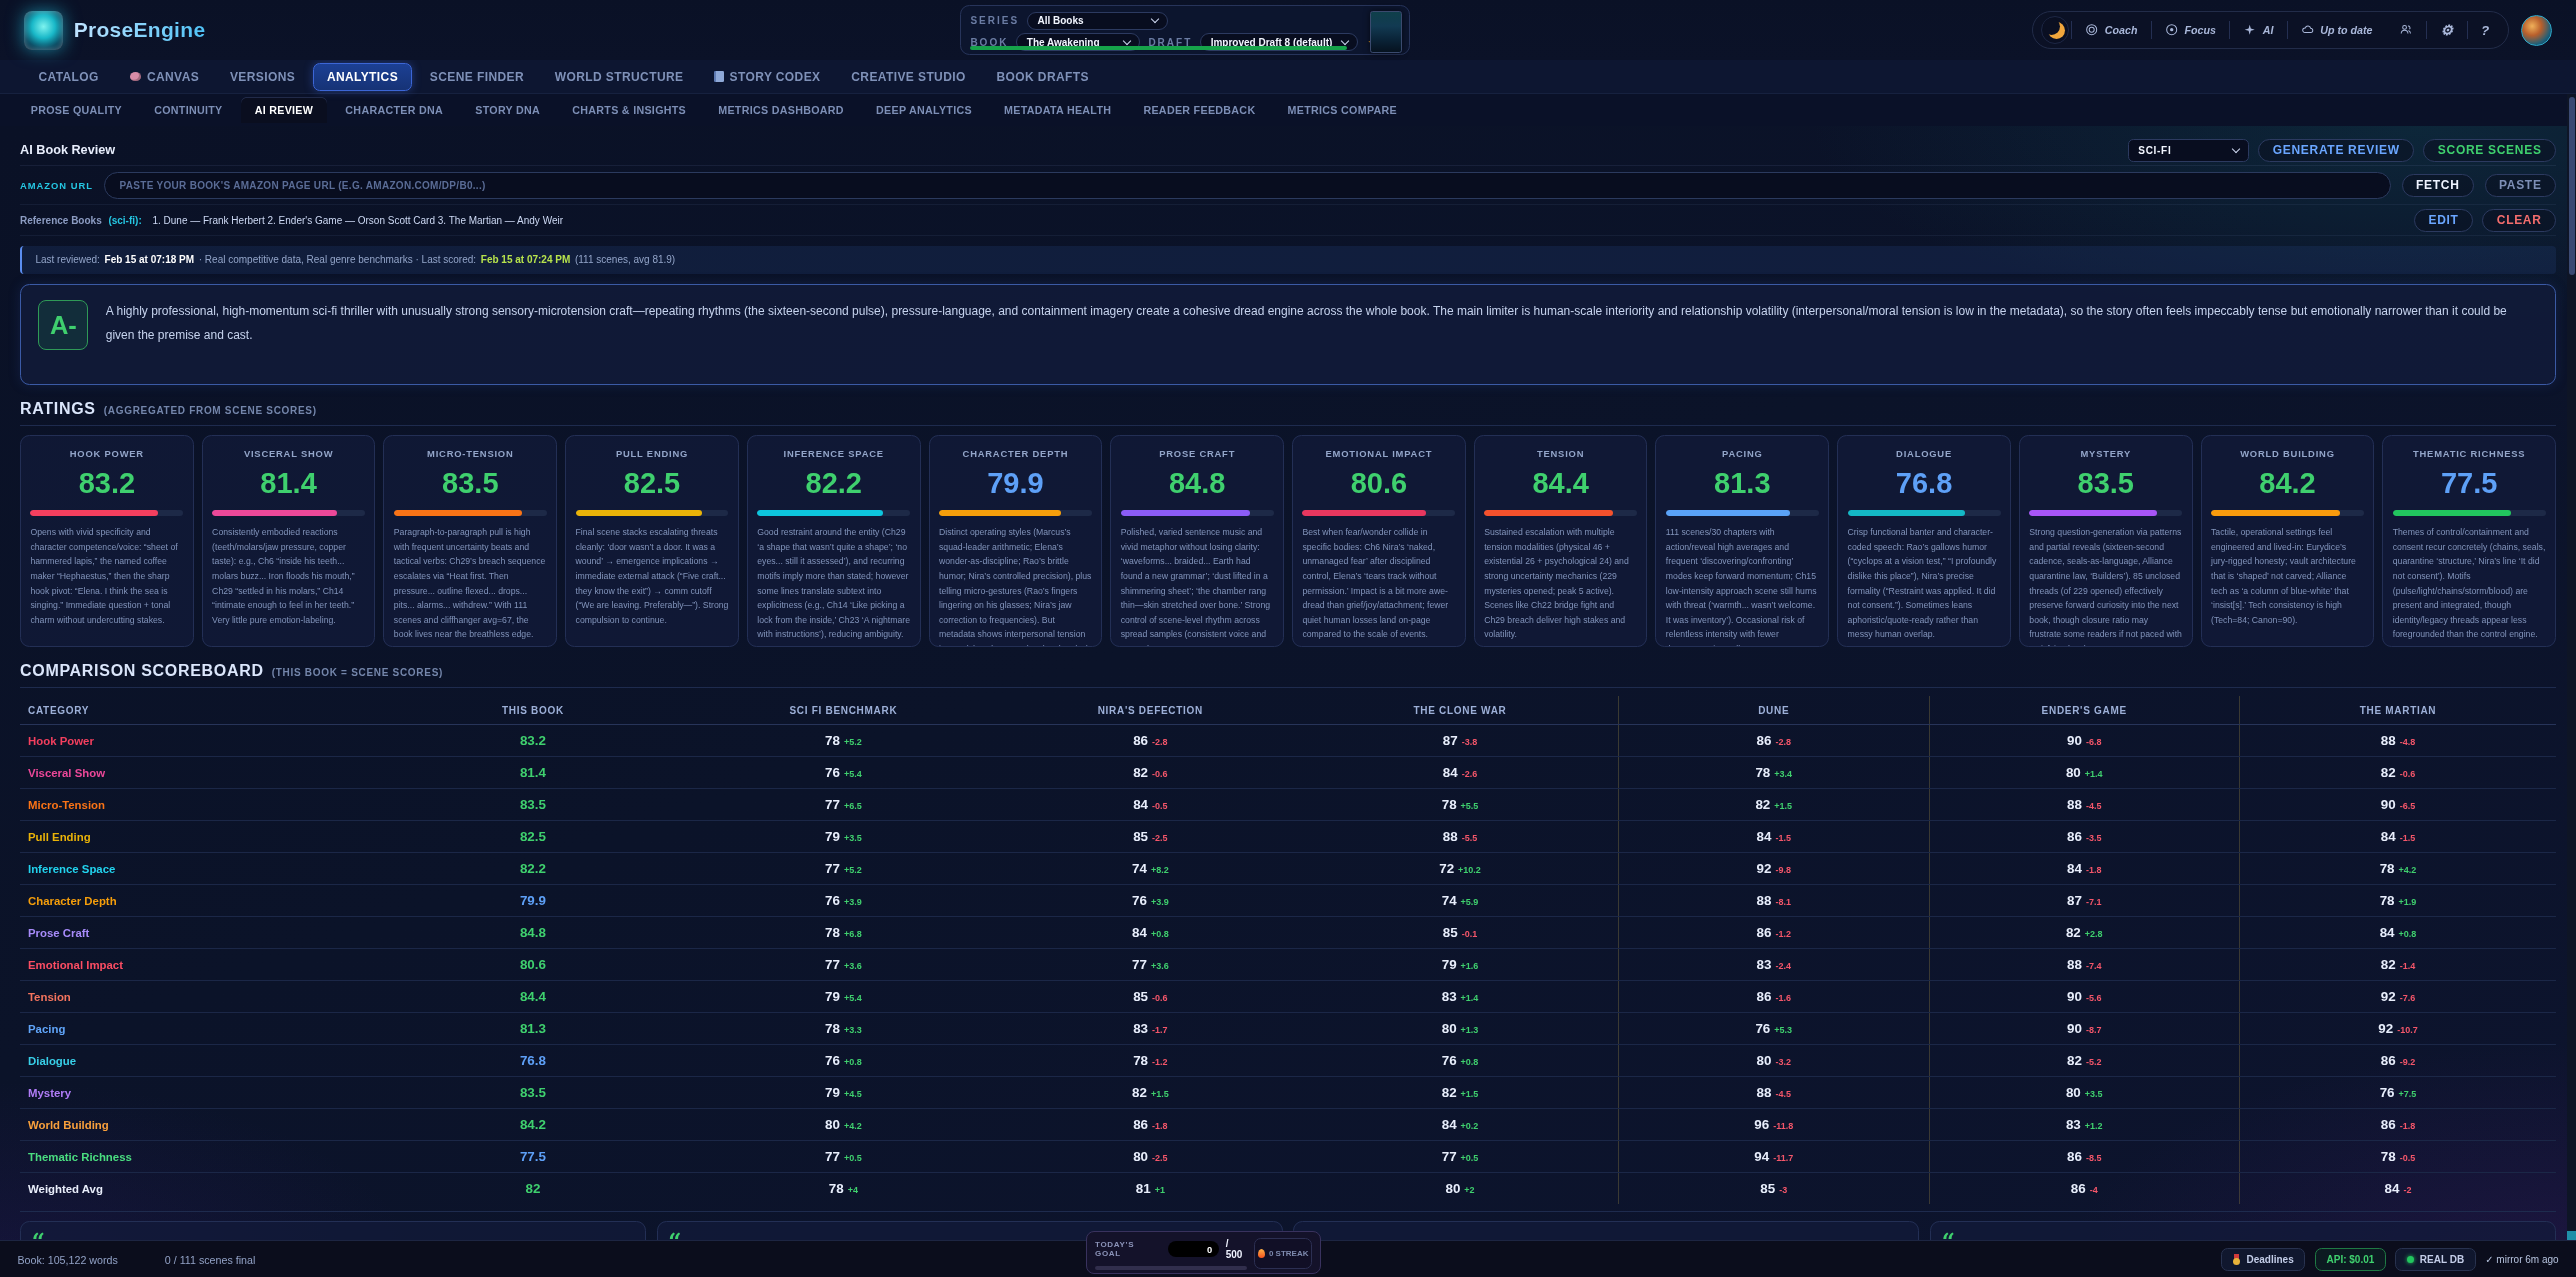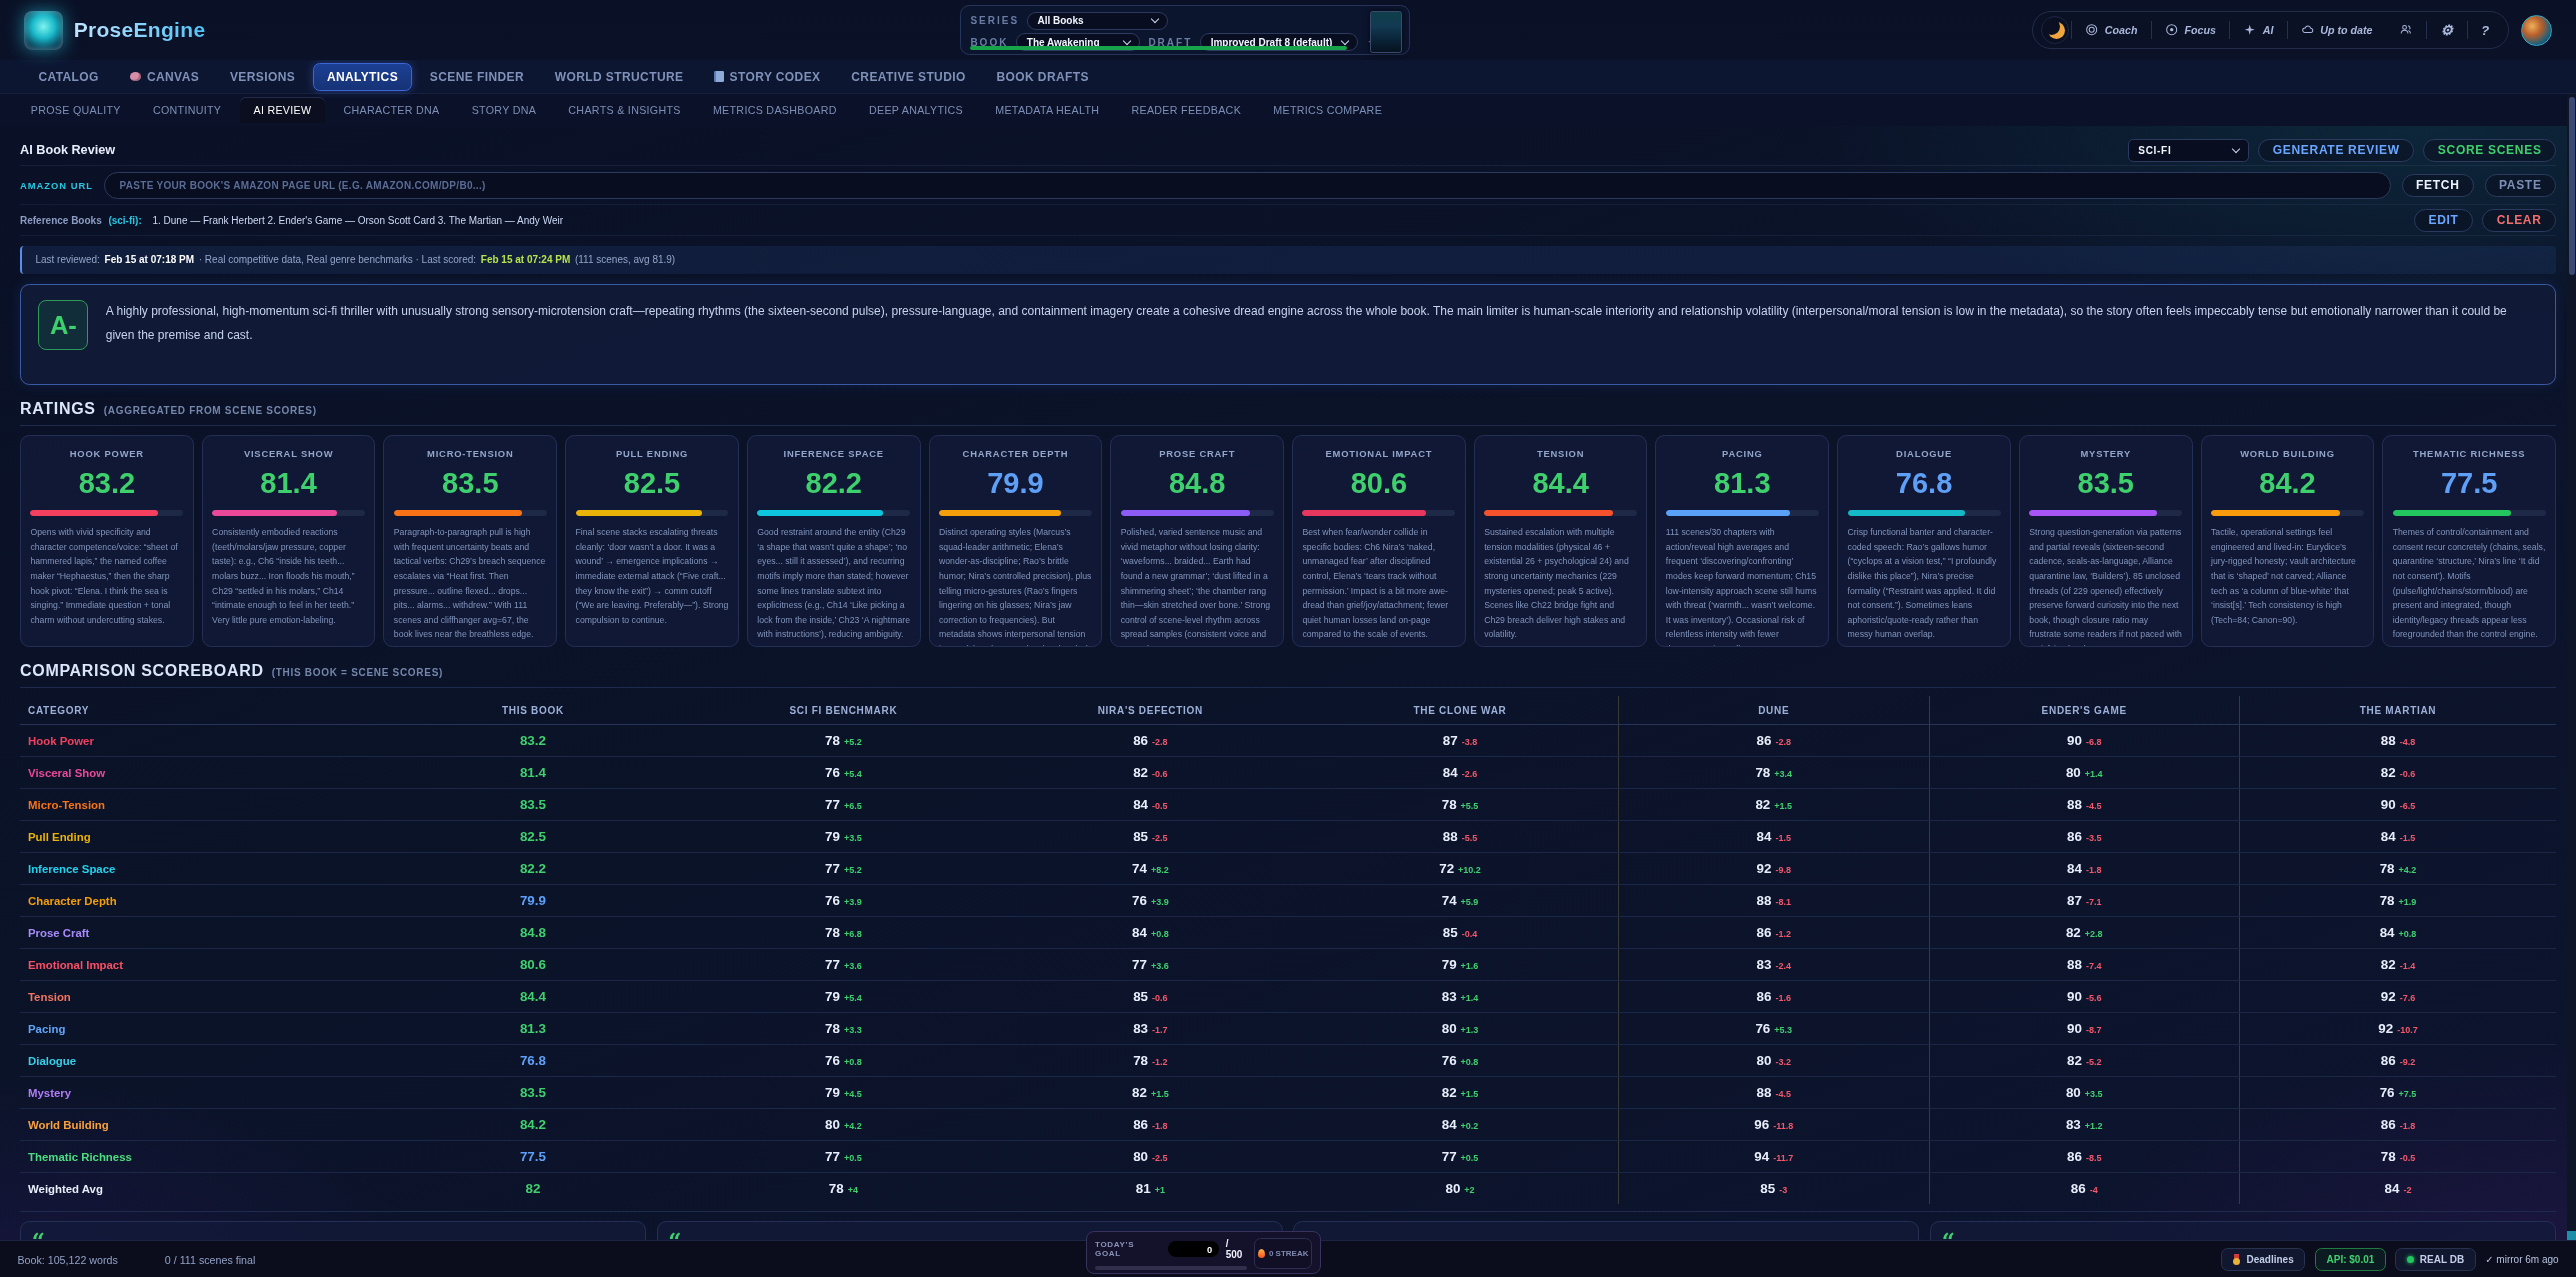--- a/index.html
+++ b/index.html
@@ -43,21 +43,21 @@
 
   
   .mainnav { height:34px; background:#0d1631; border-bottom:0.7px solid #16213f; display:flex; align-items:center; gap:4px; padding:0 25px; }
   .mainnav .tab { display:flex; align-items:center; gap:6px; padding:6px 13.4px; font-size:12px; font-weight:bold; letter-spacing:0.4px;
     color:#7f91b8; cursor:pointer; border-radius:6.7px; white-space:nowrap; }
   .mainnav .tab.active { background:linear-gradient(180deg,#1c4094,#163376); border:0.7px solid #3c66d6; color:#ffffff;
     box-shadow:0 0 9.4px rgba(60,102,214,.45); }
   .ni-brain { width:11.4px; height:9.4px; border-radius:50% 50% 45% 45%; background:#d98ca8; box-shadow:inset -2px -1.3px 0 rgba(0,0,0,.25); }
   .ni-book { width:9.4px; height:10.7px; background:#8fa9d8; border-radius:1.3px; border-left:2.7px solid #5f7bb3; }
   .subnav { height:32px; display:flex; align-items:center; gap:5.4px; padding:0 17.4px; background:#0a1128; }
-  .subnav .stab { padding:6.7px 13.4px; font-size:10.7px; font-weight:normal; letter-spacing:0.3px; color:#7d8fb6; cursor:pointer; border-radius:6px 6px 0 0; white-space:nowrap; }
+  .subnav .stab { padding:6.7px 13.4px; font-size:10.7px; font-weight:bold; letter-spacing:0.3px; color:#7d8fb6; cursor:pointer; border-radius:6px 6px 0 0; white-space:nowrap; }
   .subnav .stab.active { background:#0a0e1f; color:#ffffff; box-shadow:inset 0 0.7px 0 #2a3558; }
 
   
   .content { position:relative; height:calc(1278px - 60px - 34px - 32px); padding:9.4px 20px 0;
     background:
       radial-gradient(872px 282px at 94% 0%, rgba(17,84,96,.30), transparent 70%),
       radial-gradient(738px 336px at 100% 100%, rgba(88,28,135,.22), transparent 70%),
       radial-gradient(604px 282px at 0% 100%, rgba(76,29,149,.16), transparent 70%),
       linear-gradient(160deg,#0a1126 0%, #0b1329 45%, #0d142e 100%);
     overflow:hidden; }
@@ -548,21 +548,21 @@
             <td><span class="cell-val">74</span><span class="cell-delta d-pos">+5.9</span></td>
             <td class="colsep"><span class="cell-val">88</span><span class="cell-delta d-neg">-8.1</span></td>
             <td class="colsep"><span class="cell-val">87</span><span class="cell-delta d-neg">-7.1</span></td>
             <td class="colsep"><span class="cell-val">78</span><span class="cell-delta d-pos">+1.9</span></td>
           </tr>
           <tr>
             <td style="color: rgb(167, 139, 250);">Prose Craft</td>
             <td><span class="cell-val" style="color: rgb(63, 208, 110);">84.8</span></td>
             <td><span class="cell-val">78</span><span class="cell-delta d-pos">+6.8</span></td>
             <td><span class="cell-val">84</span><span class="cell-delta d-pos">+0.8</span></td>
-            <td><span class="cell-val">85</span><span class="cell-delta d-neg">-0.4</span></td>
+            <td><span class="cell-val">85</span><span class="cell-delta d-neg">-0.1</span></td>
             <td class="colsep"><span class="cell-val">86</span><span class="cell-delta d-neg">-1.2</span></td>
             <td class="colsep"><span class="cell-val">82</span><span class="cell-delta d-pos">+2.8</span></td>
             <td class="colsep"><span class="cell-val">84</span><span class="cell-delta d-pos">+0.8</span></td>
           </tr>
           <tr>
             <td style="color: rgb(251, 77, 99);">Emotional Impact</td>
             <td><span class="cell-val" style="color: rgb(63, 208, 110);">80.6</span></td>
             <td><span class="cell-val">77</span><span class="cell-delta d-pos">+3.6</span></td>
             <td><span class="cell-val">77</span><span class="cell-delta d-pos">+3.6</span></td>
             <td><span class="cell-val">79</span><span class="cell-delta d-pos">+1.6</span></td>

